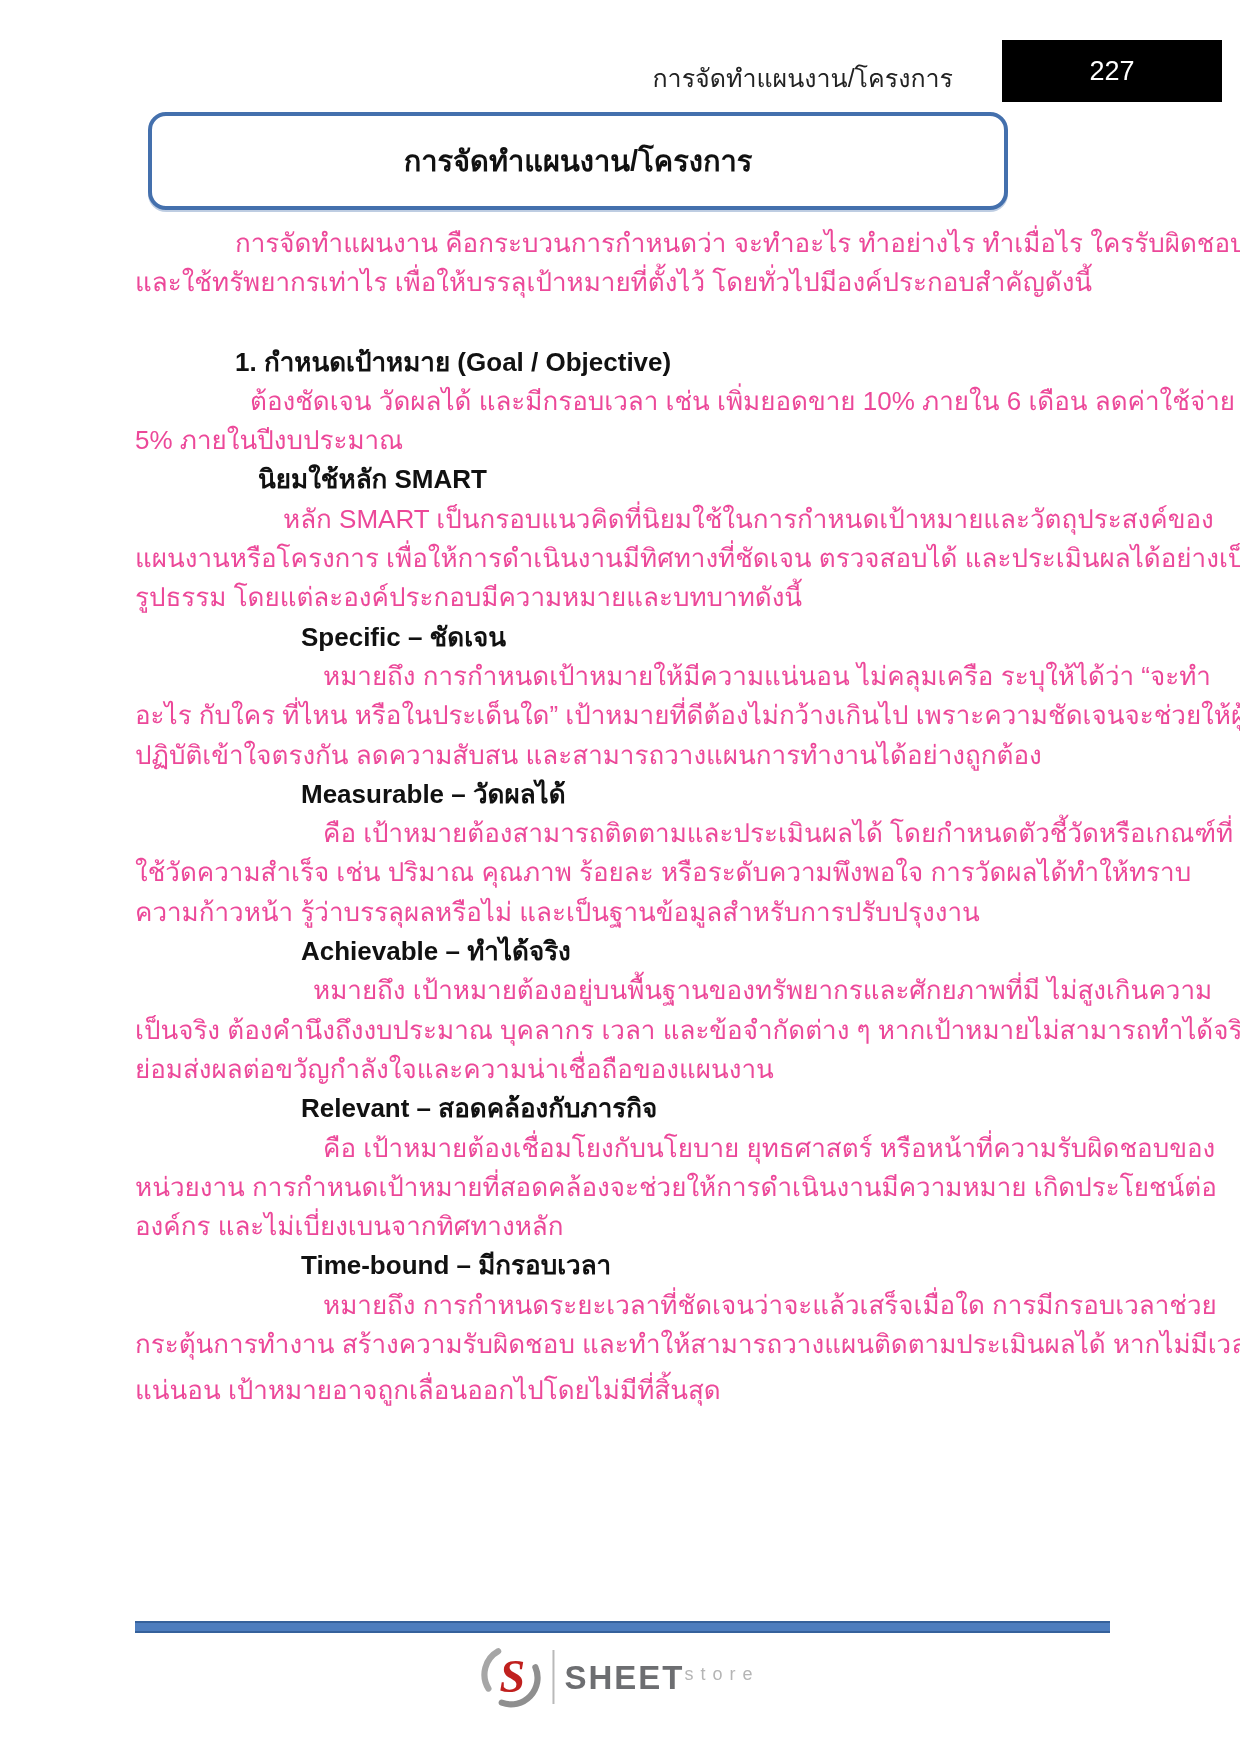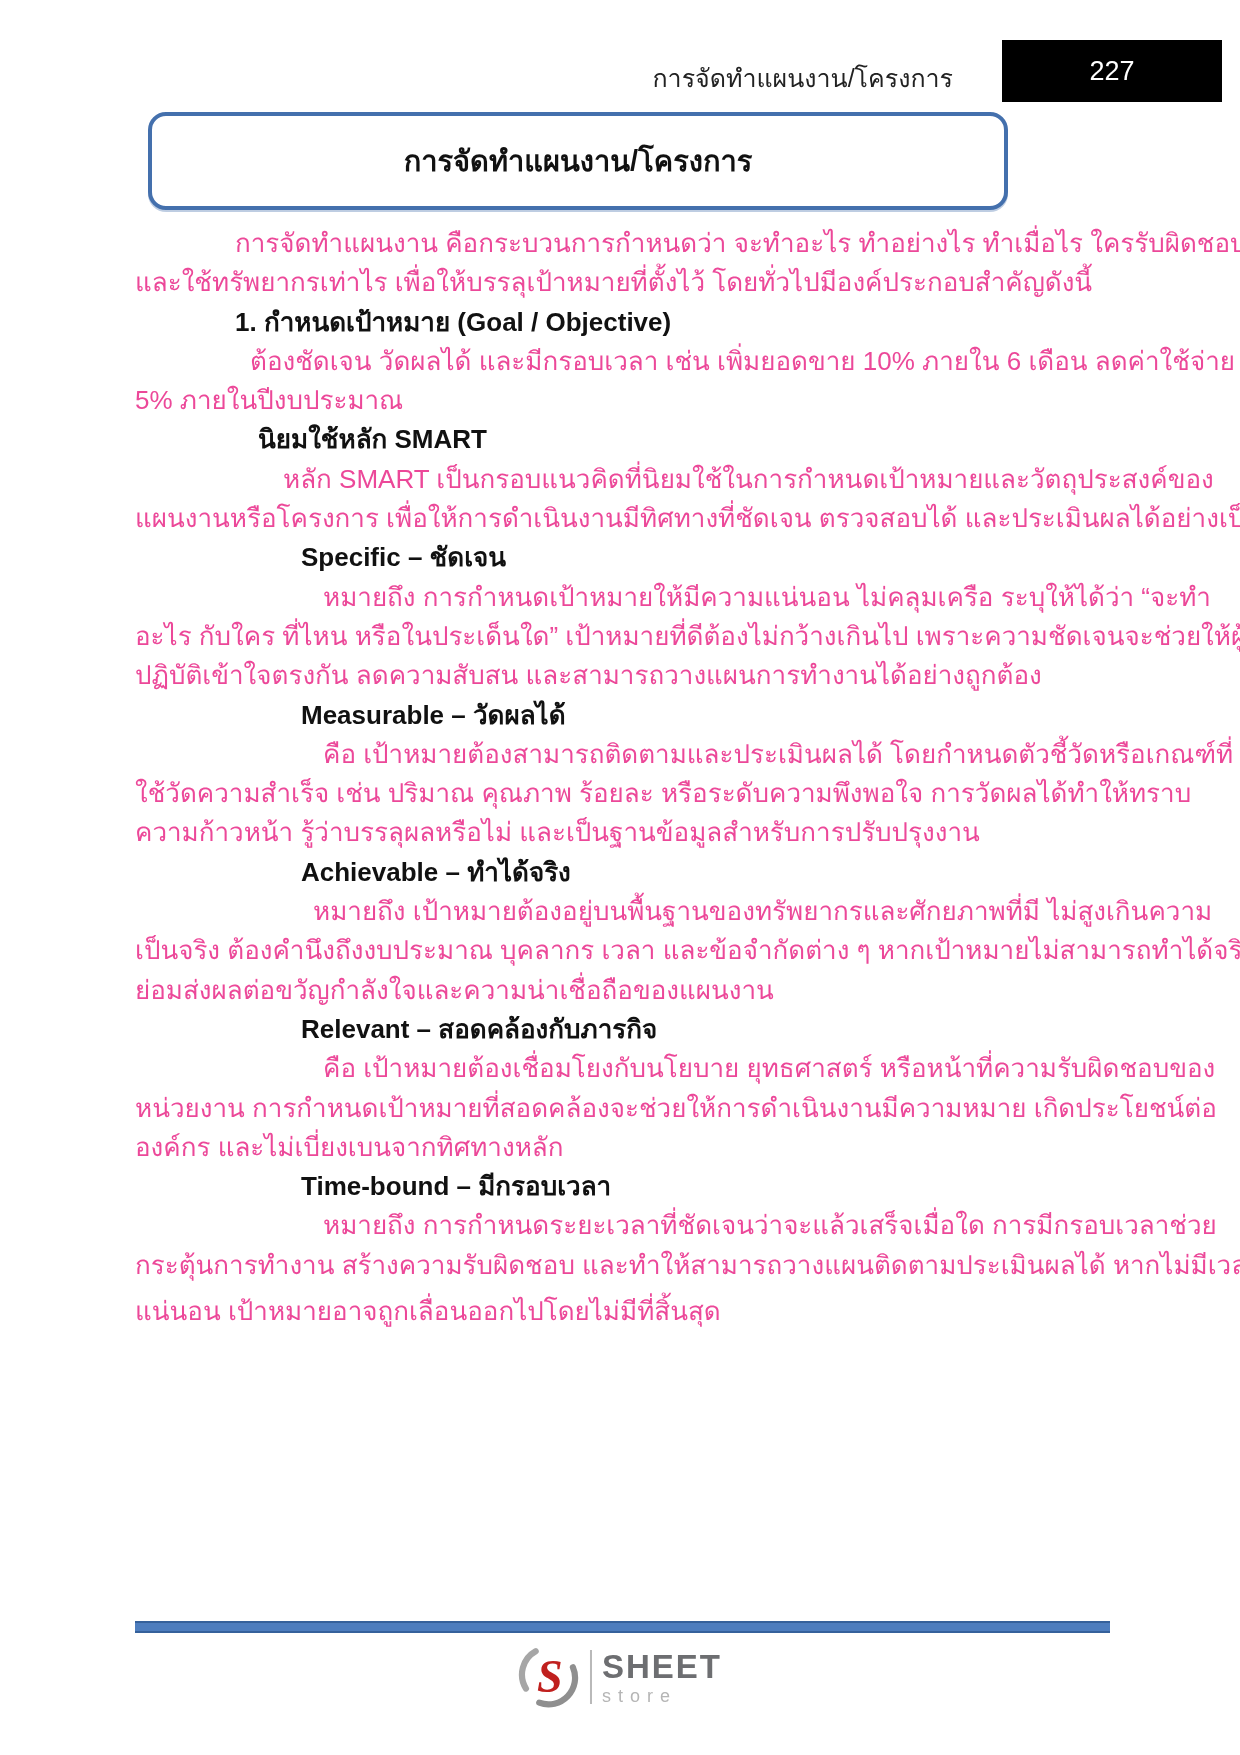--- a/index.html
+++ b/index.html
@@ -49,21 +49,21 @@
     background:var(--footer-bar,#4d7dbe);
     border-top:2px solid var(--footer-bar-edge,#35619b);
     border-bottom:2px solid var(--footer-bar-edge,#35619b);
   }
   .footer-logo{
     position:absolute;left:50%;top:1646px;transform:translateX(-50%);
     display:flex;align-items:center;gap:10px;
   }
   .logo-icon{width:62px;height:62px;display:block;}
   .logo-divider{width:2px;height:54px;background:#b9b9b9;}
-  .brand-block{display:flex;flex-direction:column;line-height:1;}
+  .brand-block{display:flex;line-height:1;}
   .brand-name{
     font-size:33px;font-weight:bold;color:var(--brand-gray,#6d6e71);
     letter-spacing:2px;
   }
   .brand-sub{
     font-size:18px;color:var(--brand-light-gray,#b5b5b5);
     letter-spacing:7px;margin-top:4px;
   }
 </style>
 </head>
@@ -77,26 +77,27 @@
     <span>227</span>
   </div>
 
   <div class="title-box">
     <span>การจัดทำแผนงาน/โครงการ</span>
   </div>
 
   <div class="doc-body">
       <div class="line" style="padding-left: 100px;">การจัดทำแผนงาน คือกระบวนการกำหนดว่า จะทำอะไร ทำอย่างไร ทำเมื่อไร ใครรับผิดชอบ</div>
       <div class="line" style="padding-left: 0px;">และใช้ทรัพยากรเท่าไร เพื่อให้บรรลุเป้าหมายที่ตั้งไว้ โดยทั่วไปมีองค์ประกอบสำคัญดังนี้</div>
-      <div class="line bold" style="padding-left: 100px;">1. กำหนดเป้าหมาย (Goal / Objective)</div>
+      <div class="line bold" style="padding-left: 100px; margin-top: 40px;">1. กำหนดเป้าหมาย (Goal / Objective)</div>
       <div class="line" style="padding-left: 115px;">ต้องชัดเจน วัดผลได้ และมีกรอบเวลา เช่น เพิ่มยอดขาย 10% ภายใน 6 เดือน ลดค่าใช้จ่าย</div>
       <div class="line" style="padding-left: 0px;">5% ภายในปีงบประมาณ</div>
       <div class="line bold" style="padding-left: 123px;">นิยมใช้หลัก SMART</div>
       <div class="line" style="padding-left: 148px;">หลัก SMART เป็นกรอบแนวคิดที่นิยมใช้ในการกำหนดเป้าหมายและวัตถุประสงค์ของ</div>
       <div class="line" style="padding-left: 0px;">แผนงานหรือโครงการ เพื่อให้การดำเนินงานมีทิศทางที่ชัดเจน ตรวจสอบได้ และประเมินผลได้อย่างเป็น</div>
+      <div class="line" style="padding-left: 0px;">รูปธรรม โดยแต่ละองค์ประกอบมีความหมายและบทบาทดังนี้</div>
       <div class="line bold" style="padding-left: 166px;">Specific – ชัดเจน</div>
       <div class="line" style="padding-left: 188px;">หมายถึง การกำหนดเป้าหมายให้มีความแน่นอน ไม่คลุมเครือ ระบุให้ได้ว่า “จะทำ</div>
       <div class="line" style="padding-left: 0px;">อะไร กับใคร ที่ไหน หรือในประเด็นใด”  เป้าหมายที่ดีต้องไม่กว้างเกินไป เพราะความชัดเจนจะช่วยให้ผู้</div>
       <div class="line" style="padding-left: 0px;">ปฏิบัติเข้าใจตรงกัน ลดความสับสน และสามารถวางแผนการทำงานได้อย่างถูกต้อง</div>
       <div class="line bold" style="padding-left: 166px;">Measurable – วัดผลได้</div>
       <div class="line" style="padding-left: 188px;">คือ เป้าหมายต้องสามารถติดตามและประเมินผลได้ โดยกำหนดตัวชี้วัดหรือเกณฑ์ที่</div>
       <div class="line" style="padding-left: 0px;">ใช้วัดความสำเร็จ เช่น ปริมาณ คุณภาพ ร้อยละ หรือระดับความพึงพอใจ การวัดผลได้ทำให้ทราบ</div>
       <div class="line" style="padding-left: 0px;">ความก้าวหน้า รู้ว่าบรรลุผลหรือไม่ และเป็นฐานข้อมูลสำหรับการปรับปรุงงาน</div>
       <div class="line bold" style="padding-left: 166px;">Achievable – ทำได้จริง</div>
       <div class="line" style="padding-left: 178px;">หมายถึง เป้าหมายต้องอยู่บนพื้นฐานของทรัพยากรและศักยภาพที่มี ไม่สูงเกินความ</div>

